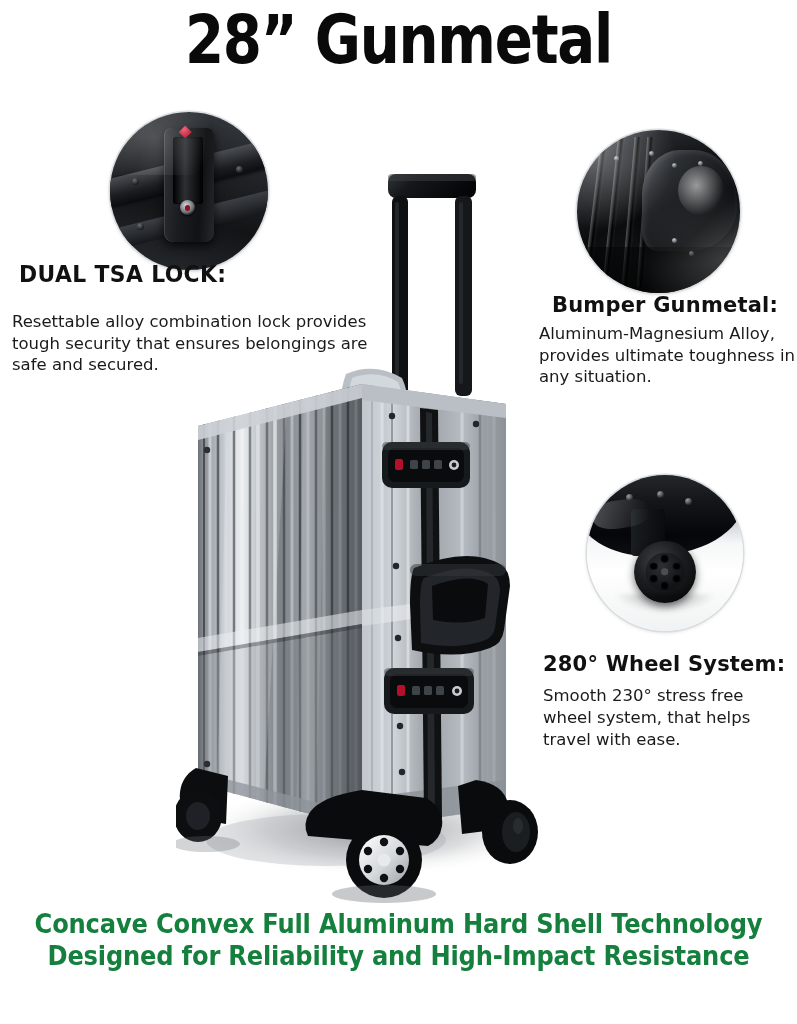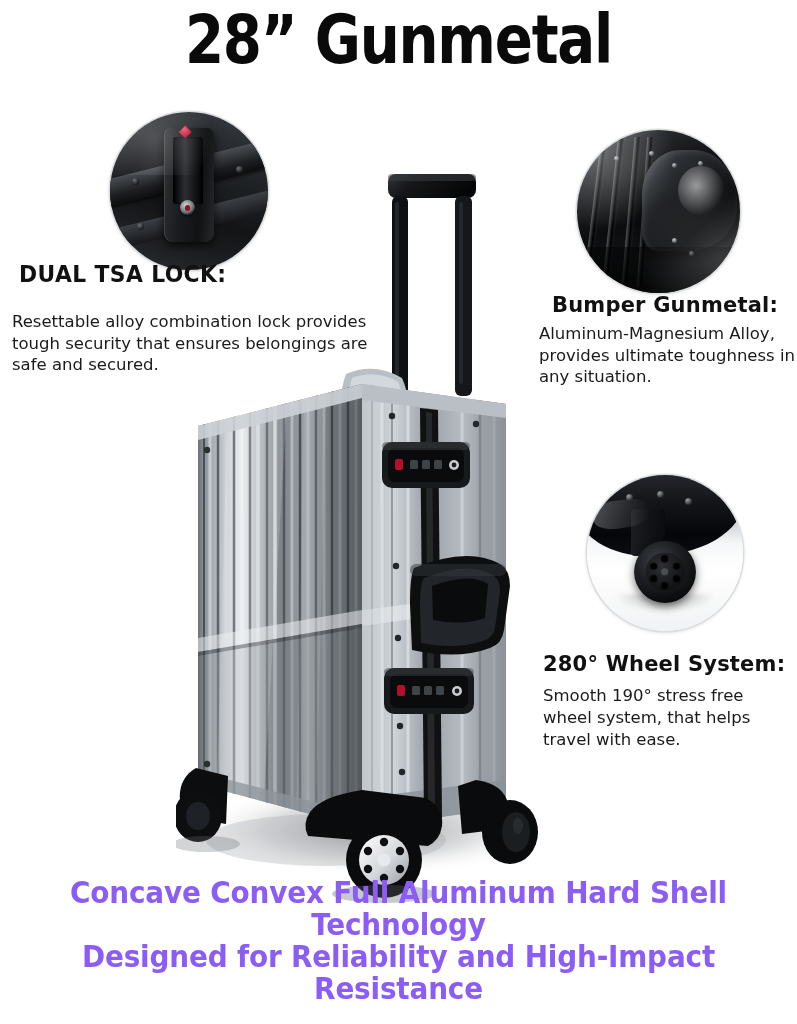--- a/index.html
+++ b/index.html
@@ -221,28 +221,28 @@
   #tsa-body     { left:12px;  top:293px; width:378px; font-size:16.5px; line-height:21.5px;margin-top:18px; }
 
   #bumper-title { left:552px; top:293px; font-size:21px; letter-spacing:0.2px; }
   #bumper-body  { left:539px; top:323px; width:262px; font-size:16.5px; line-height:21.5px; }
 
   #wheel-title  { left:543px; top:652px; font-size:21px; letter-spacing:0.2px; }
   #wheel-body   { left:543px; top:685px; width:250px; font-size:16.5px; line-height:22px; }
 
   
   #caption {
-    position:absolute; left:0; top:877px; width:797px;
+    position:absolute; left:0; top:908px; width:797px;
     text-align:center;
     font-family:"DejaVu Sans", sans-serif;
     font-weight:bold;
-    font-size:30px;
+    font-size:26px;
     line-height:32px;
     letter-spacing:-0.2px;
-    color:#8b5cf6;
+    color:#15803d;
   }
   #caption .cl { display:block; transform:scaleX(0.93); }
 
   
   #suitcase { position:absolute; left:176px; top:168px; width:390px; height:740px; }
   #suitcase svg { display:block; }
 </style>
 </head>
 <body>
 
@@ -536,20 +536,20 @@
           <div class="hole" style="left:40%;top:76%"></div>
           <div class="hole" style="left:10%;top:58%"></div>
           <div class="hole" style="left:10%;top:26%"></div>
           <div class="hub-center"></div>
         </div>
       </div>
       <div class="floor-refl"></div>
     </div>
   </div>
   <div class="callout-title" id="wheel-title">280° Wheel System:</div>
-  <div class="callout-body" id="wheel-body">Smooth 190° stress free wheel system, that helps travel with ease.</div>
+  <div class="callout-body" id="wheel-body">Smooth 230° stress free wheel system, that helps travel with ease.</div>
 
   <div id="caption">
     <span class="cl">Concave Convex Full Aluminum Hard Shell Technology</span>
     <span class="cl">Designed for Reliability and High-Impact Resistance</span>
   </div>
 
 </div>
 
 </body></html>

